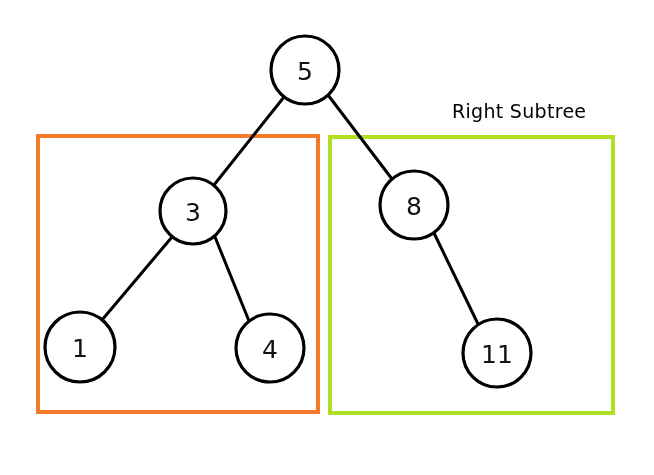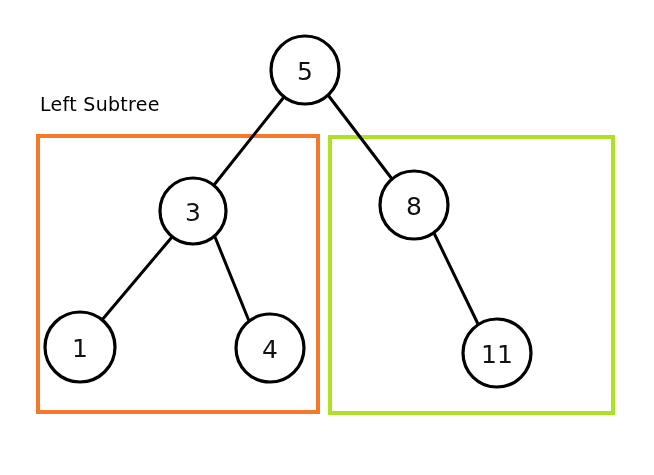--- a/index.html
+++ b/index.html
@@ -98,18 +98,18 @@
       <text class="node-label" x="270" y="349">4</text>
     </g>
 
     <g>
       <circle class="node-circle" cx="497" cy="353" r="34"></circle>
       <text class="node-label" x="497" y="354">11</text>
     </g>
 
   </svg>
 
-  <div class="region-label-box" style="left:40px; top:93px;">
-    <span class="region-label">Left Subtree</span>
+
+  <div class="region-label-box" style="left:452px; top:100px;">
+    <span class="region-label">Right Subtree</span>
   </div>
-
 
 </div>
 
 </body></html>

